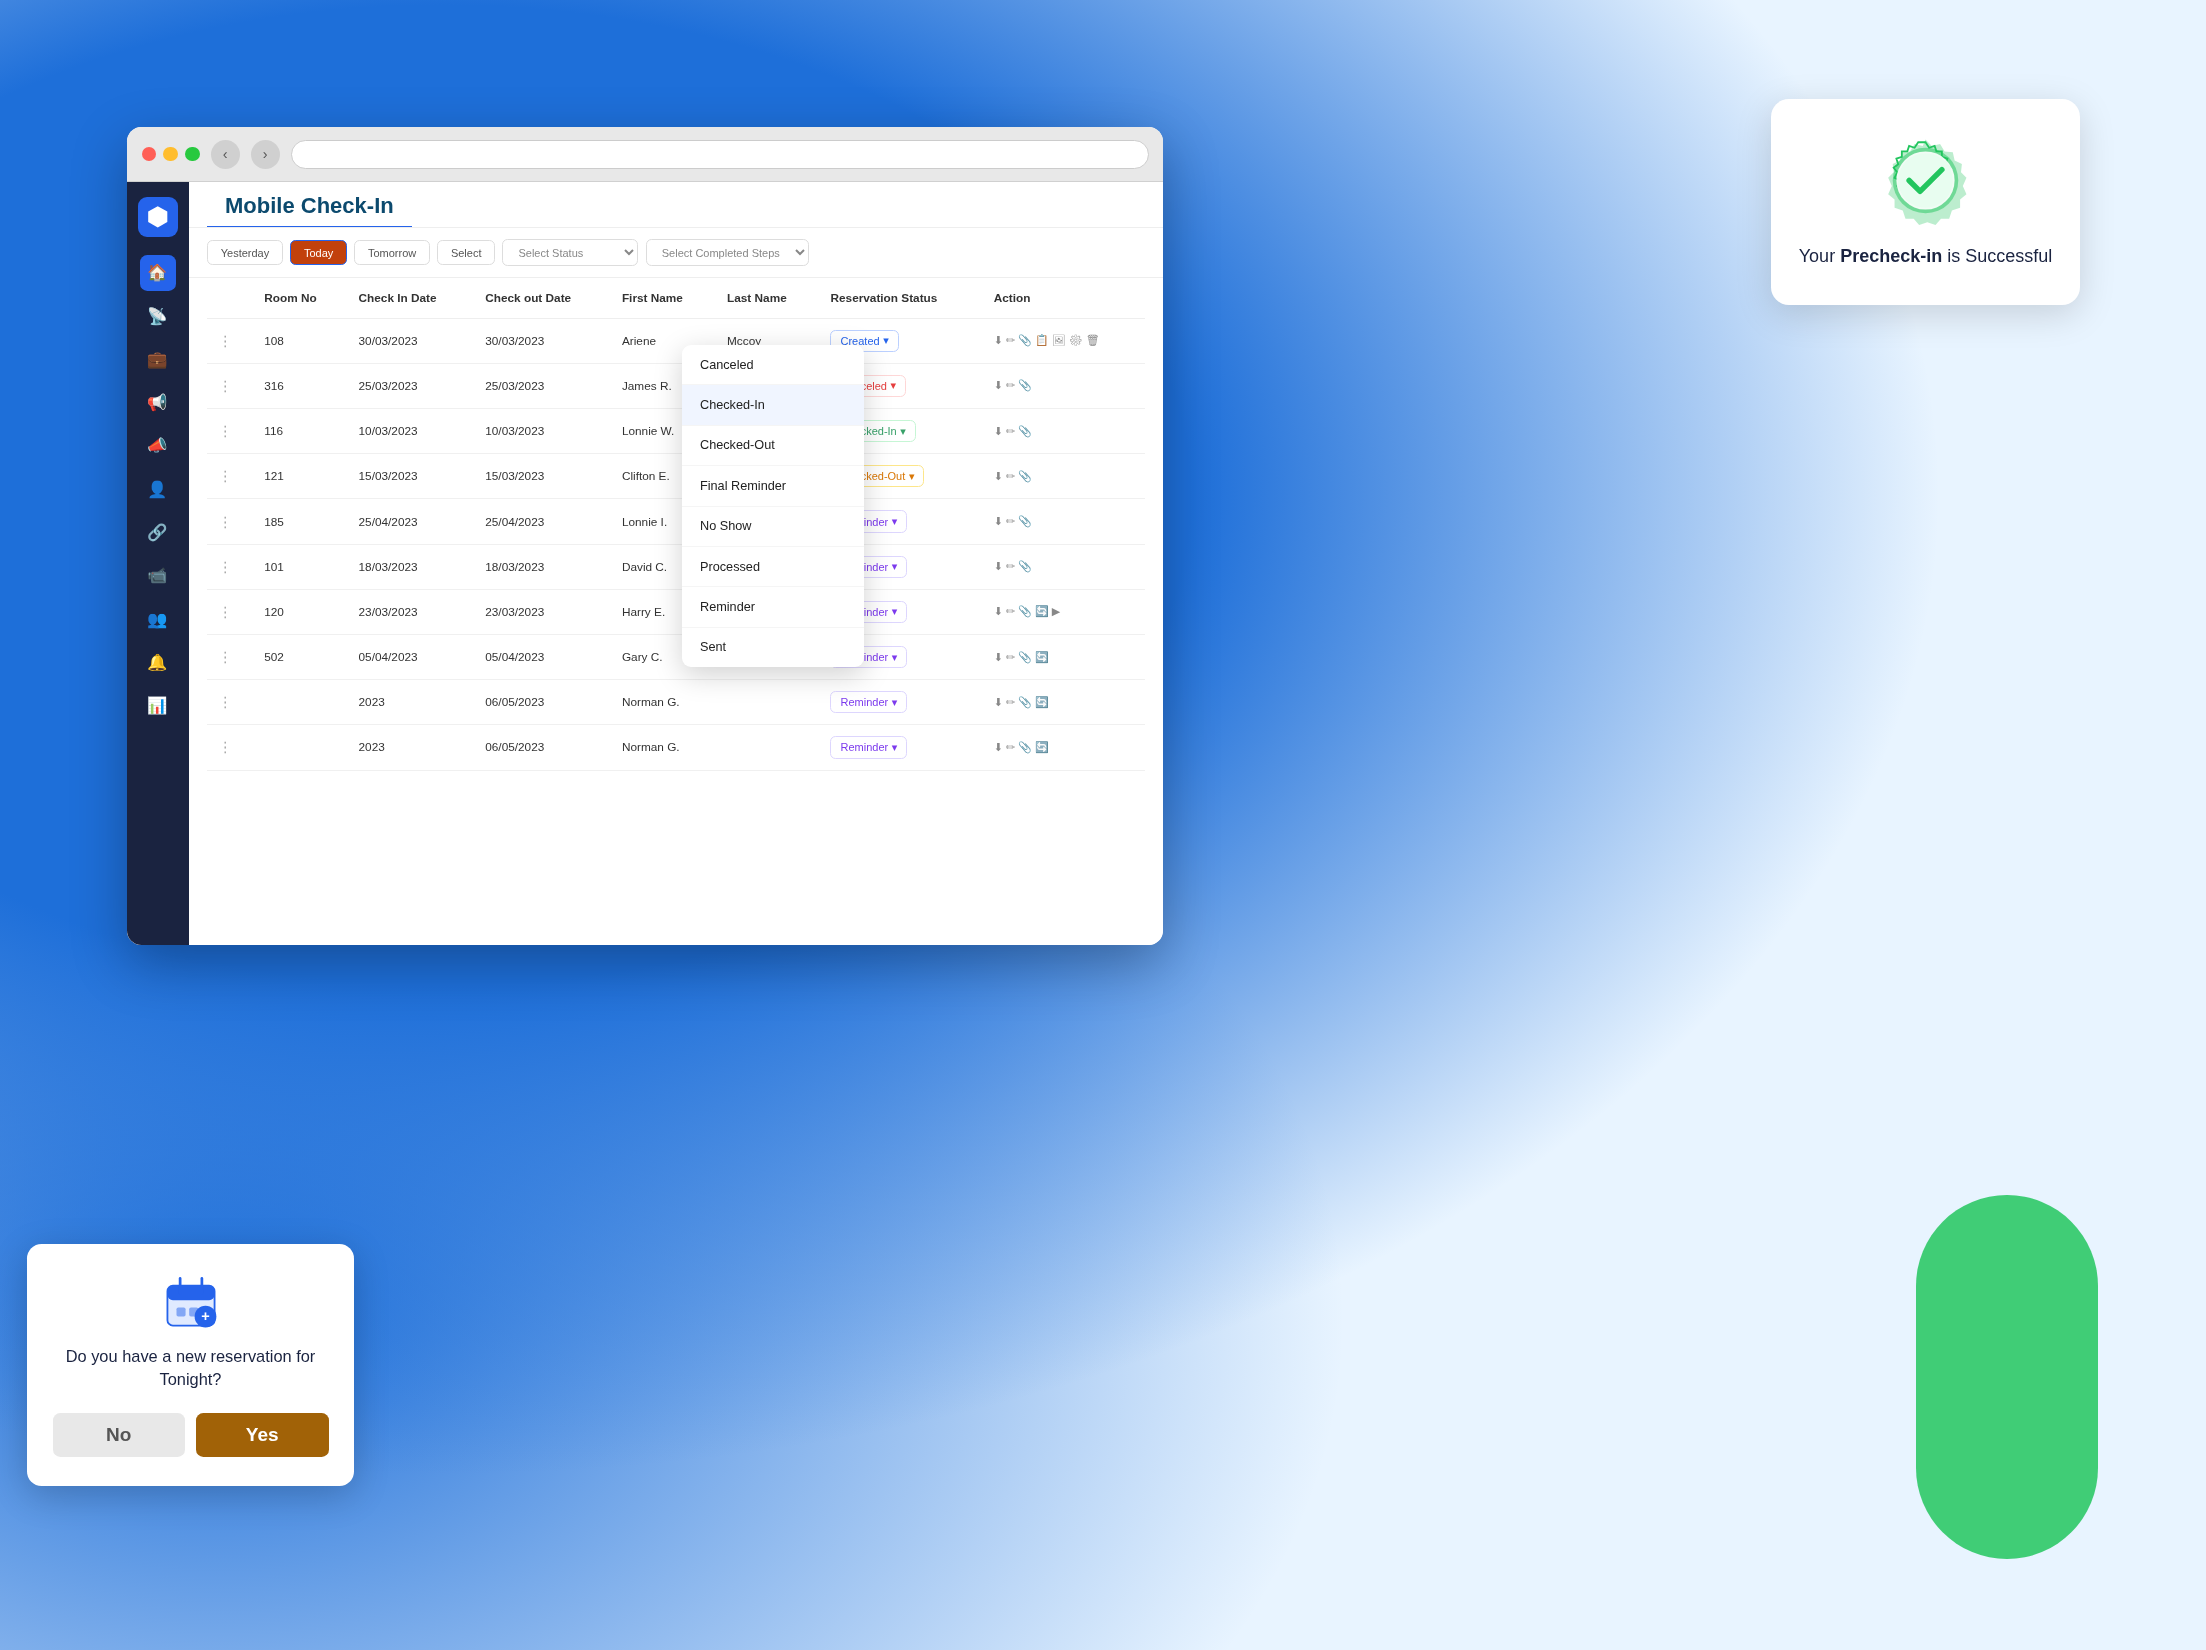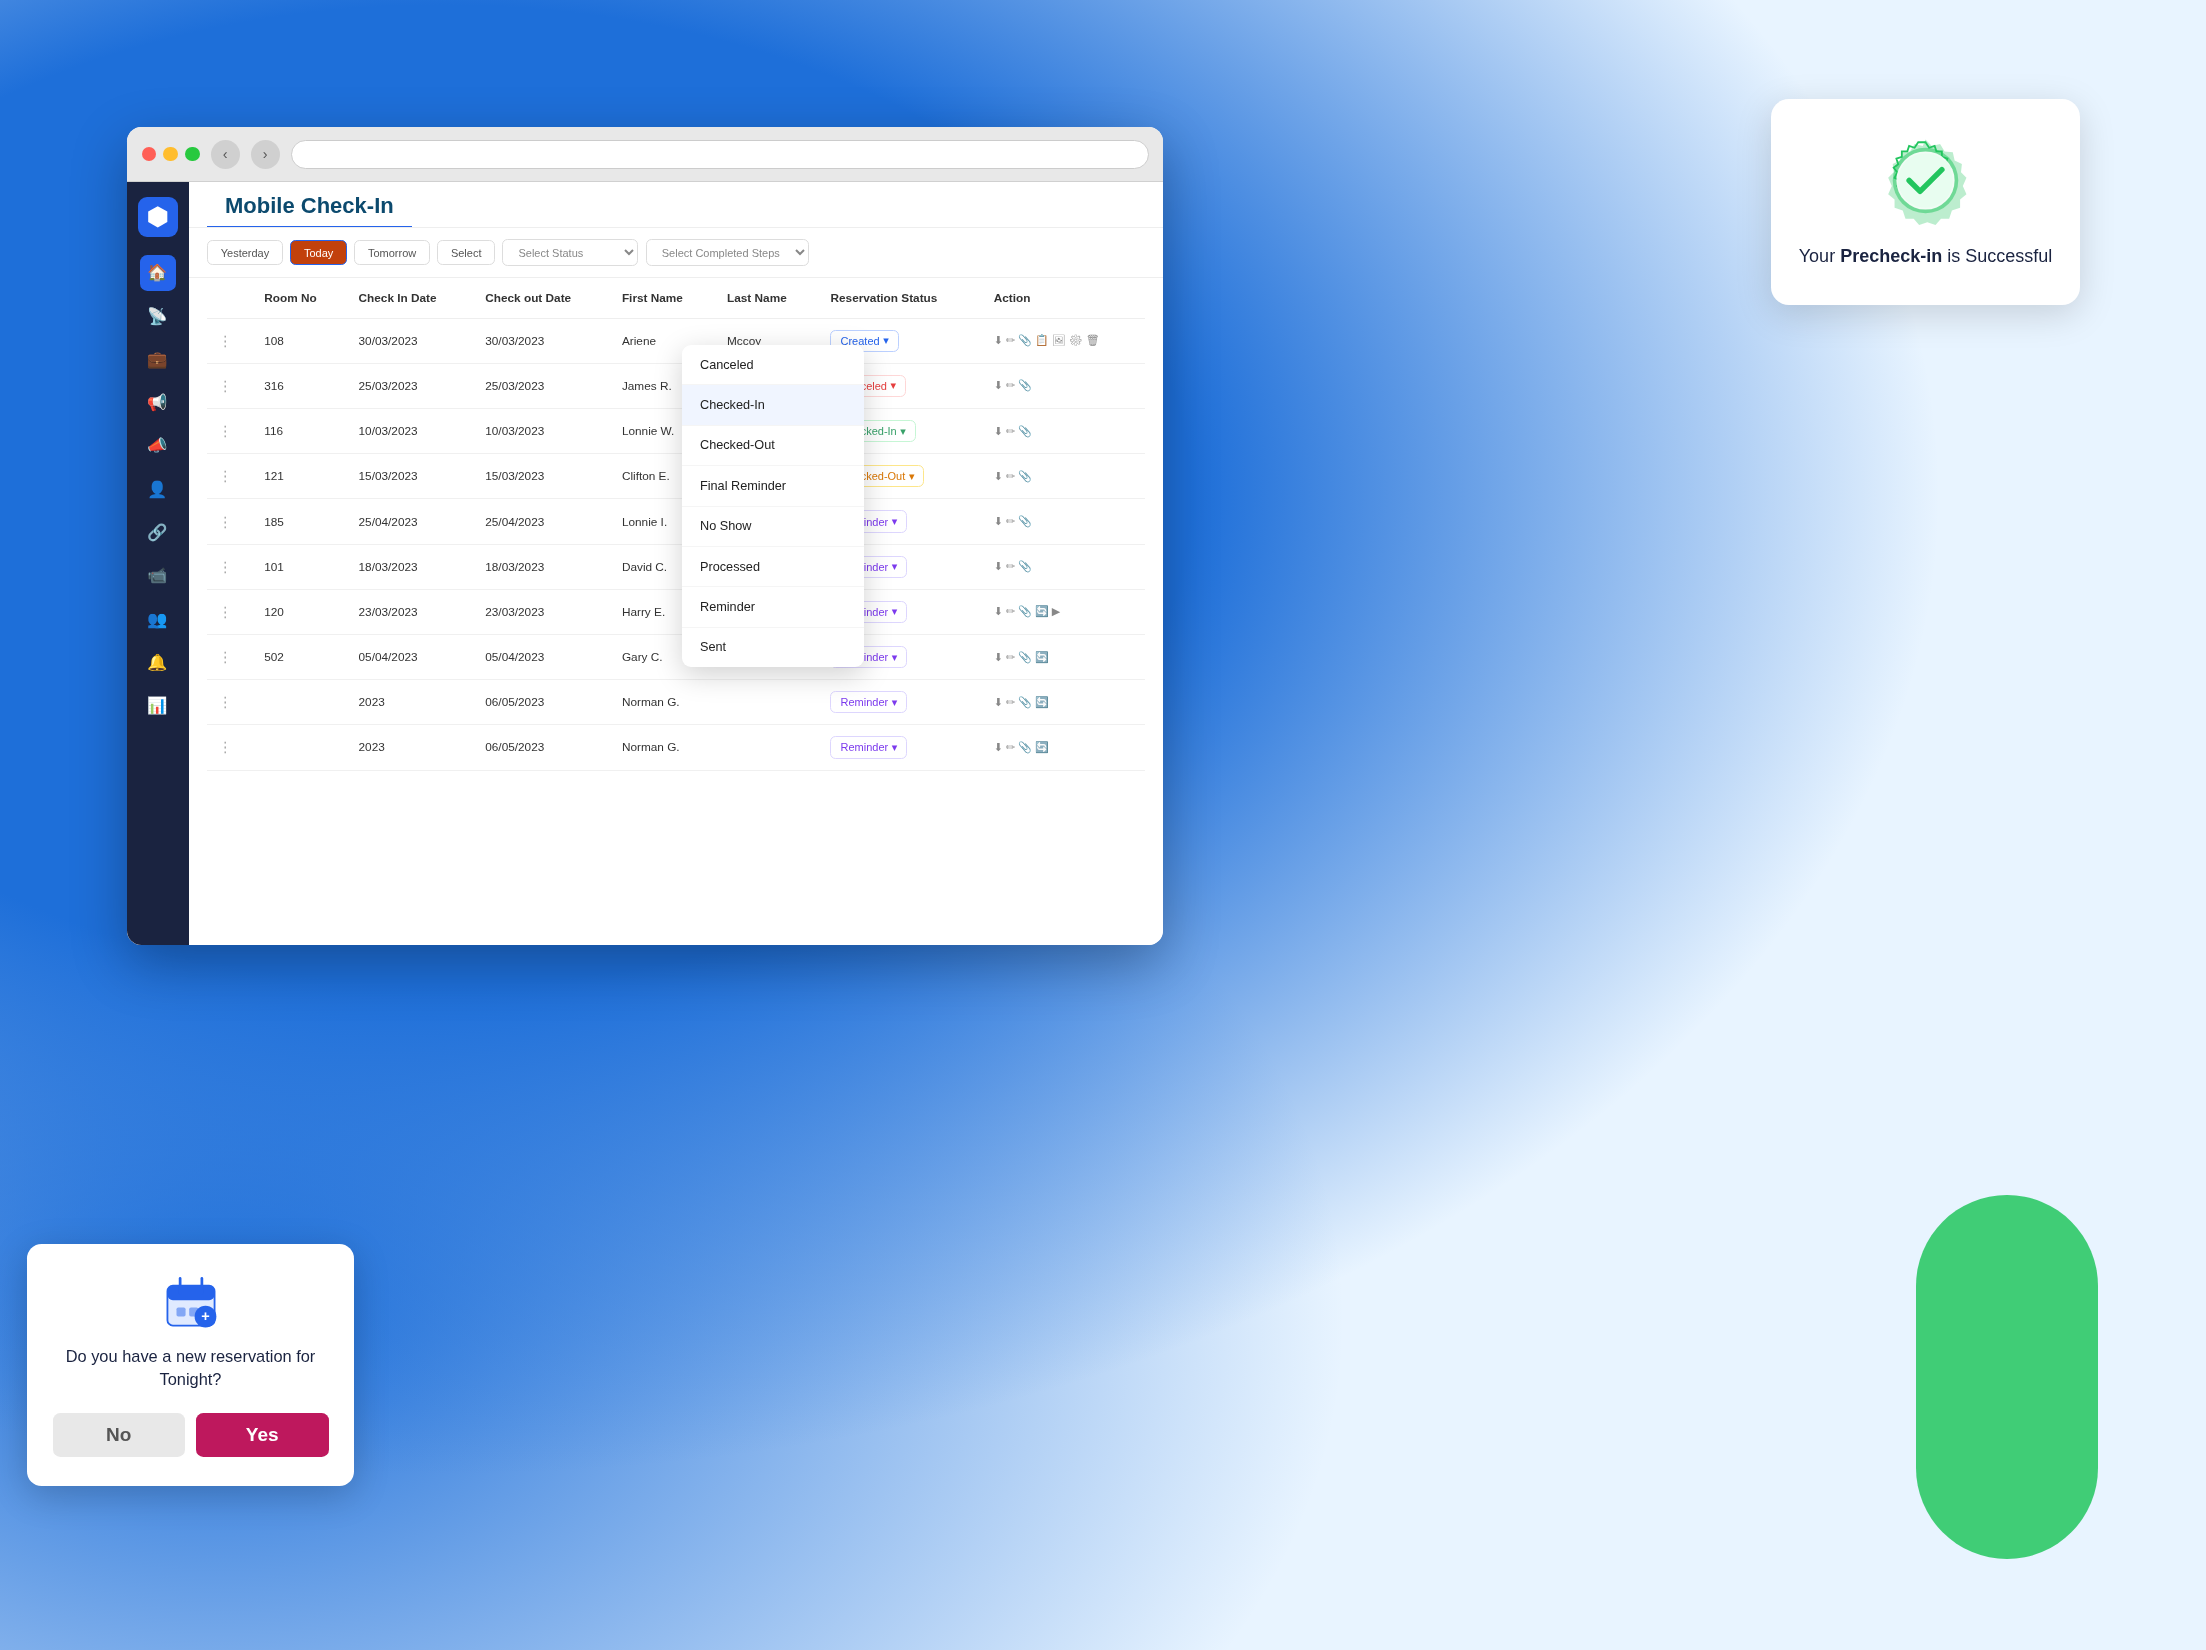--- a/index.html
+++ b/index.html
@@ -368,21 +368,21 @@
       cursor: pointer;
       text-align: center;
     }
 
     .btn-no {
       background: #e8e8e8;
       color: #555;
     }
 
     .btn-yes {
-      background: #be185d;
+      background: #a16207;
       color: white;
     }
 
     
     .green-blob {
       position: absolute;
       bottom: 91px;
       right: 109px;
       width: 182px;
       height: 364px;

